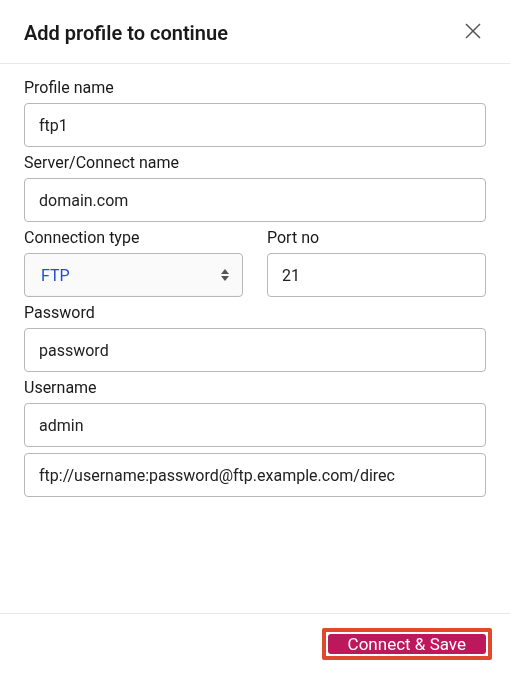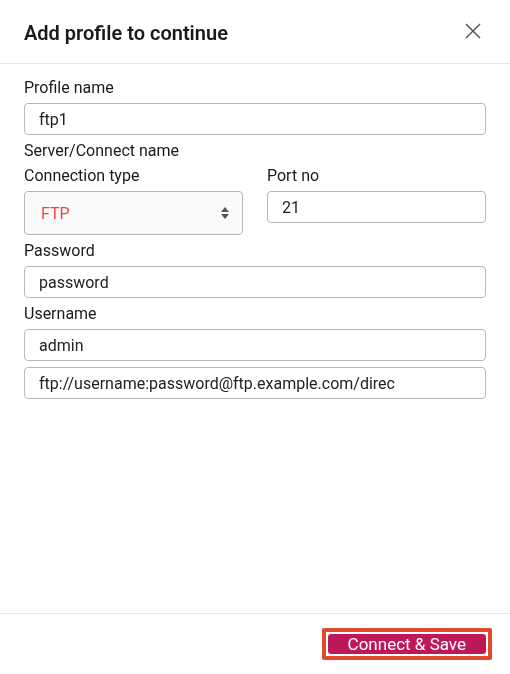--- a/index.html
+++ b/index.html
@@ -62,21 +62,21 @@
       flex-direction: column;
       gap: 6px;
     }
     .field-label {
       font-size: 16px;
       color: #1a1a1a;
       font-weight: 400;
     }
     .text-input {
       width: 100%;
-      height: 32px;
+      height: 44px;
       border: 1px solid #b8b8b8;
       border-radius: 4px;
       padding: 0 14px;
       font-size: 16px;
       color: #222;
       background: #fff;
       font-family: inherit;
     }
     .row {
       display: flex;
@@ -89,21 +89,21 @@
       position: relative;
       width: 100%;
     }
     .select-input {
       width: 100%;
       height: 44px;
       border: 1px solid #b8b8b8;
       border-radius: 4px;
       padding: 0 36px 0 16px;
       font-size: 16px;
-      color: #ef4444;
+      color: #1d4ed8;
       background: #fafafa;
       font-family: inherit;
       appearance: none;
       -webkit-appearance: none;
       cursor: pointer;
       box-shadow: inset 0 -1px 0 rgba(0,0,0,0.02);
     }
     .select-caret {
       position: absolute;
       right: 14px;
@@ -163,20 +163,21 @@
 
   <div class="form-body">
 
     <div class="field">
       <label class="field-label">Profile name</label>
       <input type="text" class="text-input" value="ftp1" style="">
     </div>
 
     <div class="field">
       <label class="field-label">Server/Connect name</label>
+      <input type="text" class="text-input" value="domain.com" style="">
     </div>
 
     <div class="row">
       <div class="field">
         <label class="field-label">Connection type</label>
         <div class="select-wrap">
           <input type="text" readonly="" class="select-input" value="FTP" style="">
           <span class="select-caret">
             <svg viewBox="0 0 8 5">
                 <path d="M0 5 L4 0 L8 5 Z"></path>

